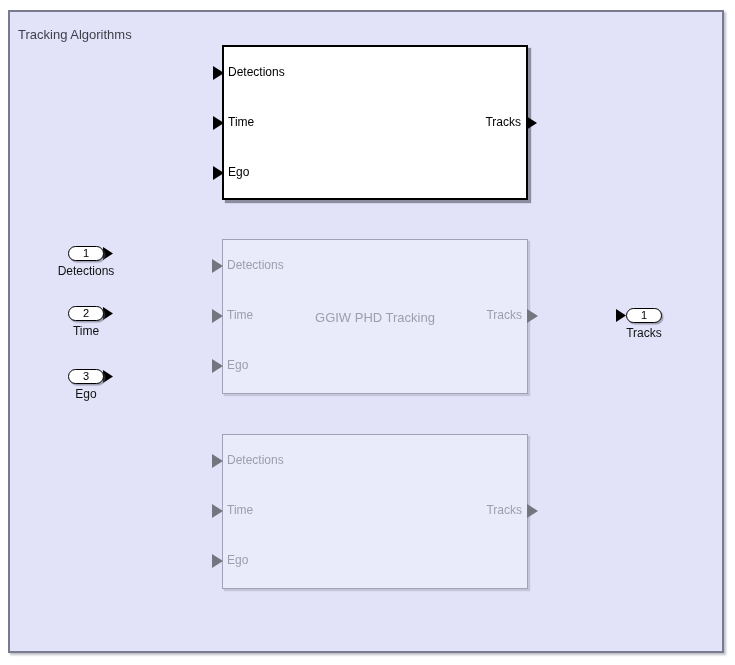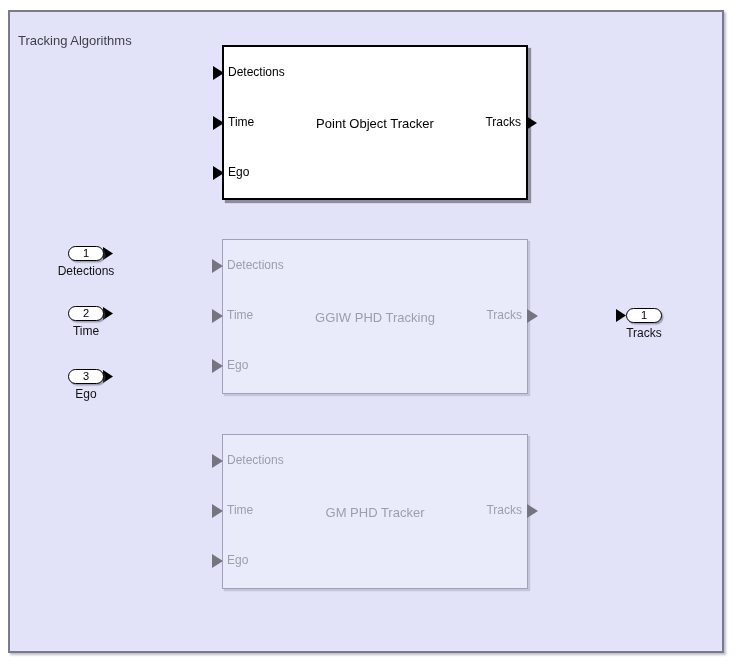--- a/index.html
+++ b/index.html
@@ -15,21 +15,21 @@
 
   
   .area {
     position:absolute; left:8px; top:10px;
     width:716px; height:643px;
     background:var(--canvas_bg);
     border:2px solid var(--area_border);
     box-shadow:2px 2px 2px rgba(110,110,130,0.45);
   }
   .area-title {
-    position:absolute; left:8px; top:21px;
+    position:absolute; left:8px; top:15px;
     font-size:13px; color:var(--title_text);
     white-space:nowrap;
   }
 
   
   .tracker-block {
     position:absolute; left:212px; 
     width:306px; height:155px;
   }
   .tracker-block.active {
@@ -115,21 +115,20 @@
           <polygon points="0,0 11,7 0,14" fill="currentColor"></polygon>
         </svg>
       <span>Time</span>
     </div>
     <div class="port-row in-row r2">
       <svg class="port-arrow-left" width="11" height="14" viewBox="0 0 11 14">
           <polygon points="0,0 11,7 0,14" fill="currentColor"></polygon>
         </svg>
       <span>Ego</span>
     </div>
-    <div class="center-label">Point Object Tracker</div>
     <div class="port-row out-row r1">
       <span>Tracks</span>
       <svg width="11" height="14" viewBox="0 0 11 14">
           <polygon points="0,0 11,7 0,14" fill="currentColor"></polygon>
         </svg>
     </div>
   </div>
 
   <div class="tracker-block disabled blk-2">
     <div class="port-row in-row r0">
@@ -171,21 +170,20 @@
           <polygon points="0,0 11,7 0,14" fill="currentColor"></polygon>
         </svg>
       <span>Time</span>
     </div>
     <div class="port-row in-row r2">
       <svg class="port-arrow-left" width="11" height="14" viewBox="0 0 11 14">
           <polygon points="0,0 11,7 0,14" fill="currentColor"></polygon>
         </svg>
       <span>Ego</span>
     </div>
-    <div class="center-label">GM PHD Tracker</div>
     <div class="port-row out-row r1">
       <span>Tracks</span>
       <svg width="11" height="14" viewBox="0 0 11 14">
           <polygon points="0,0 11,7 0,14" fill="currentColor"></polygon>
         </svg>
     </div>
   </div>
 
   <div class="ioport inport-1">
     <div class="pill-wrap">

